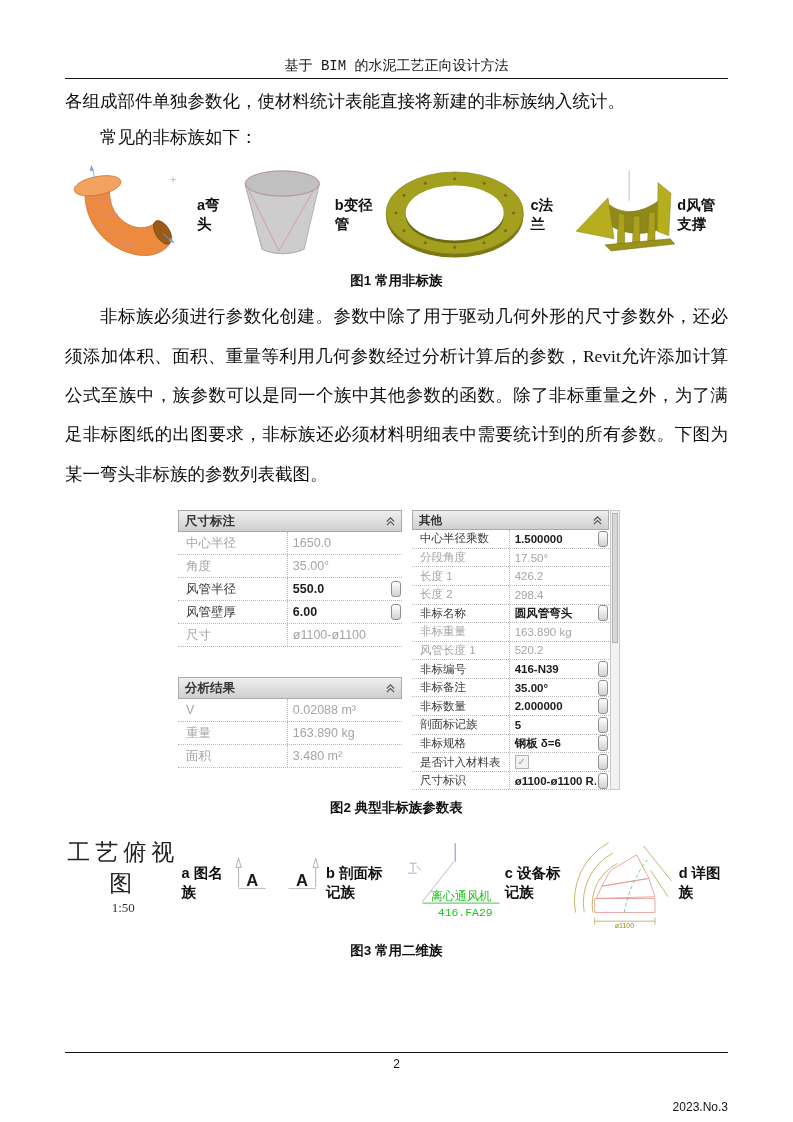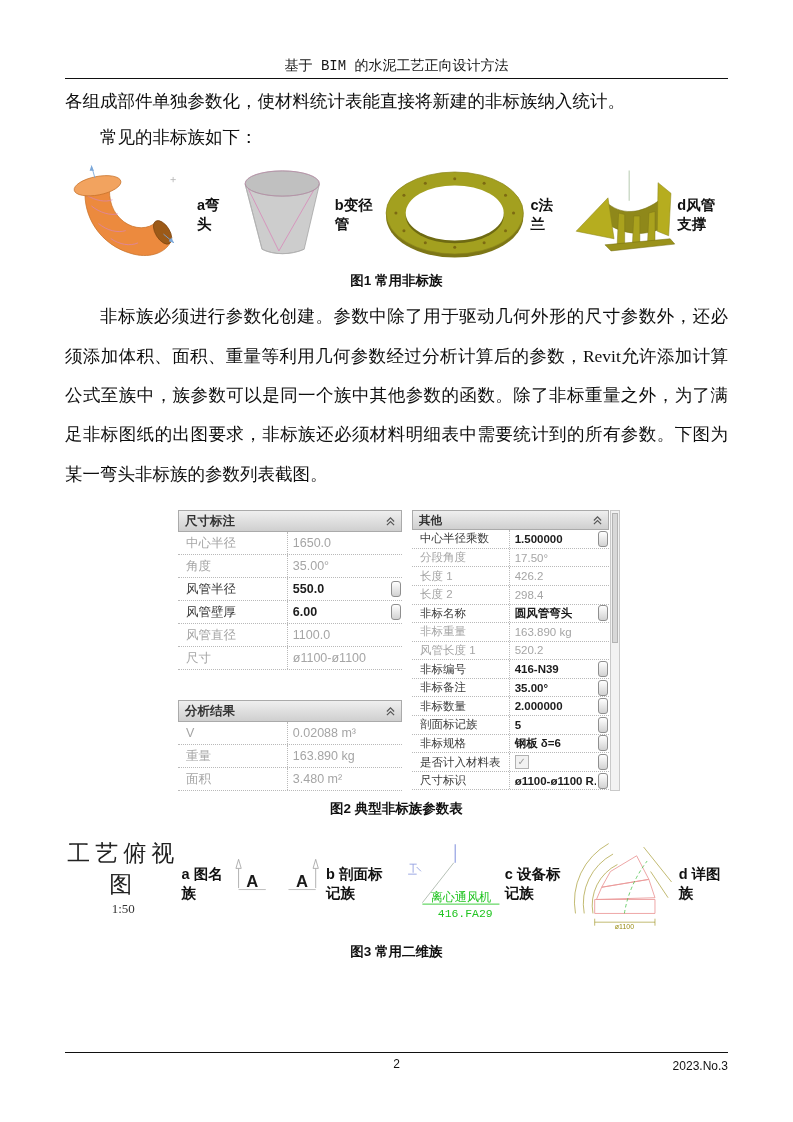--- a/index.html
+++ b/index.html
@@ -45,21 +45,21 @@
   .vscroll{position:absolute;right:0;top:0;bottom:0;width:10px;background:#f2f2f2;border:1px solid #c9c9c9;box-sizing:border-box;}
   .vthumb{position:absolute;left:1px;right:1px;top:2px;height:46%;background:#d8d8d8;border:1px solid #b3b3b3;}
   
   .fig3-row{display:flex;margin-top:8px;}
   .viewname{font-family:"Liberation Serif","DejaVu Serif",serif;font-size:23px;letter-spacing:5px;color:#222;}
   .viewscale{font-family:"Liberation Serif","DejaVu Serif",serif;font-size:13px;color:#333;text-align:center;margin-top:1px;}
   .fig3a-block{margin-bottom:10px;text-align:center;}
   
   .footer-rule{position:absolute;left:65px;right:65px;top:1052px;border-top:1.6px solid #111;}
   .footer-page{position:absolute;top:1057px;left:0;right:0;text-align:center;font-size:12px;color:#111;}
-  .footer-issue{position:absolute;top:1059px;right:65px;font-size:12px;color:#111;}
+  .footer-issue{position:absolute;top:1100px;right:65px;font-size:12px;color:#111;}
 </style>
 </head>
 <body>
 
 <div class="page">
   <div class="content">
 
     <div class="doc-header">基于 BIM 的水泥工艺正向设计方法</div>
     <div class="header-rule"></div>
 
@@ -163,25 +163,20 @@
             </span>
         </div>
         <div class="prow ed">
           <span class="plabel">风管壁厚</span>
           <span class="pval">6.00</span>
           <span class="pbtncol">
               <span class="btn"></span>
             </span>
         </div>
         <div class="prow ro">
-          <span class="plabel">风管直径</span>
-          <span class="pval">1100.0</span>
-          <span class="pbtncol"></span>
-        </div>
-        <div class="prow ro">
           <span class="plabel">尺寸</span>
           <span class="pval">ø1100-ø1100</span>
           <span class="pbtncol"></span>
         </div>
 
         <div class="gap"></div>
 
         <div class="prop-header">
           <span>分析结果</span>
           <svg width="9" height="9" viewBox="0 0 10 10">

